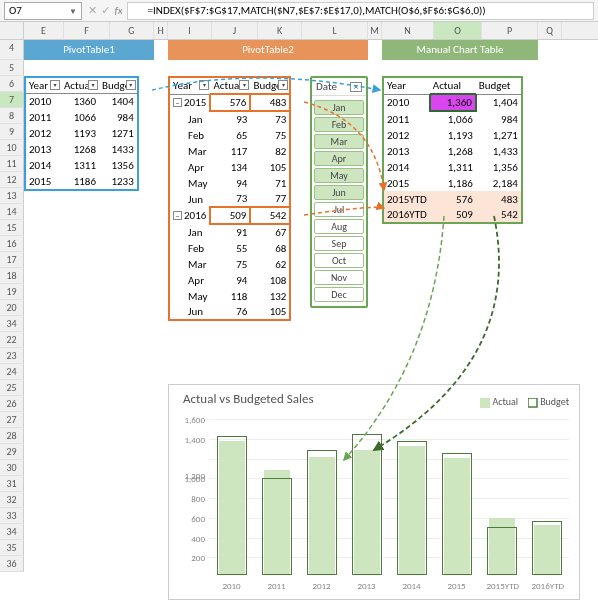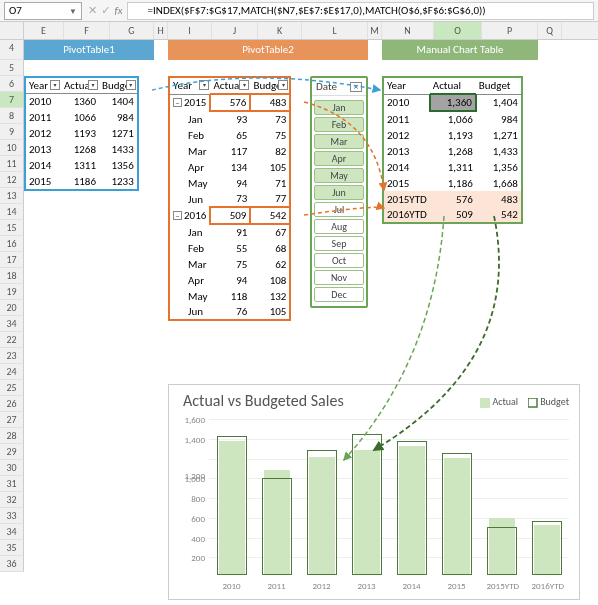--- a/index.html
+++ b/index.html
@@ -51,34 +51,34 @@
   
   .pt2 { top: 36px; left: 144px; border: 2px solid #e6722b; border-radius: 3px; }
   .pt2 th, .pt2 td { width: 40px; }
   .pt2 .expand { display: inline-block; width: 9px; height: 9px; border: 1px solid #888; line-height: 7px; font-size: 9px; text-align: center; margin-right: 2px; color: #444; }
   .pt2 tr.total td { border: 2px solid #e6722b; }
   .pt2 tr.total td:first-child { border: none; }
   
   .mt { top: 36px; left: 358px; border: 2px solid #6aa556; border-radius: 3px; }
   .mt th { background: #b7d7a8; width: 46px; }
   .mt td { width: 46px; }
-  .mt .selcell { border: 2px solid #2d6a2d; background: #a3a3a3; }
+  .mt .selcell { border: 2px solid #2d6a2d; background: #d946ef; }
   .mt tr.ytd td { background: #fce5d6; }
   
   
   .slicer { position: absolute; top: 36px; left: 286px; width: 58px; border: 2px solid #6aa556; border-radius: 2px; background: #fff; }
   .slicer-head { height: 18px; padding: 2px 4px; font-size: 11px; color: #444; display: flex; justify-content: space-between; align-items: center; border-bottom: 1px solid #ddd; }
   .slicer-head .f { width: 12px; height: 10px; border: 1px solid #888; font-size: 7px; text-align: center; line-height: 8px; }
   .slicer-body { padding: 2px; }
   .slicer-item { height: 15px; margin: 2px 0; border: 1px solid #9cc088; border-radius: 2px; text-align: center; font-size: 10px; line-height: 13px; color: #444; }
   .slicer-item.on { background: #cde6c0; }
   
   
   .chart { position: absolute; top: 344px; left: 144px; width: 412px; height: 216px; border: 1px solid #ccc; background: #fff; }
-  .chart-title { position: absolute; top: 6px; left: 14px; font-size: 16px; color: #555; text-align: center; }
+  .chart-title { position: absolute; top: 6px; left: 14px; font-size: 13px; color: #555; text-align: center; }
   .legend { position: absolute; top: 10px; right: 10px; font-size: 10px; color: #555; display: flex; gap: 10px; }
   .legend span svg { vertical-align: middle; margin-right: 2px; }
   .plot { position: absolute; top: 34px; left: 40px; right: 10px; bottom: 24px; }
   .ylabel { position: absolute; left: -32px; font-size: 9px; color: #888; width: 28px; text-align: right; }
   .gridline { position: absolute; left: 0; right: 0; border-top: 1px solid #eee; }
   .bars { position: absolute; left: 0; right: 0; bottom: 0; top: 0; display: flex; justify-content: space-around; align-items: flex-end; }
   .bar-group { width: 30px; position: relative; height: 100%; }
   .bar-actual { position: absolute; bottom: 0; width: 26px; left: 2px; background: #cde6c0; }
   .bar-budget { position: absolute; bottom: 0; width: 30px; left: 0; border: 1.5px solid #4d7a3a; }
   .xlabel { position: absolute; bottom: -16px; width: 100%; text-align: center; font-size: 9px; color: #888; }
@@ -339,21 +339,21 @@
               <td>1,433</td>
             </tr>
             <tr>
               <td class="l">2014</td>
               <td>1,311</td>
               <td>1,356</td>
             </tr>
             <tr>
               <td class="l">2015</td>
               <td>1,186</td>
-              <td>1,668</td>
+              <td>2,184</td>
             </tr>
             <tr class="ytd">
               <td class="l">2015YTD</td>
               <td>576</td>
               <td>483</td>
             </tr>
             <tr class="ytd">
               <td class="l">2016YTD</td>
               <td>509</td>
               <td>542</td>

